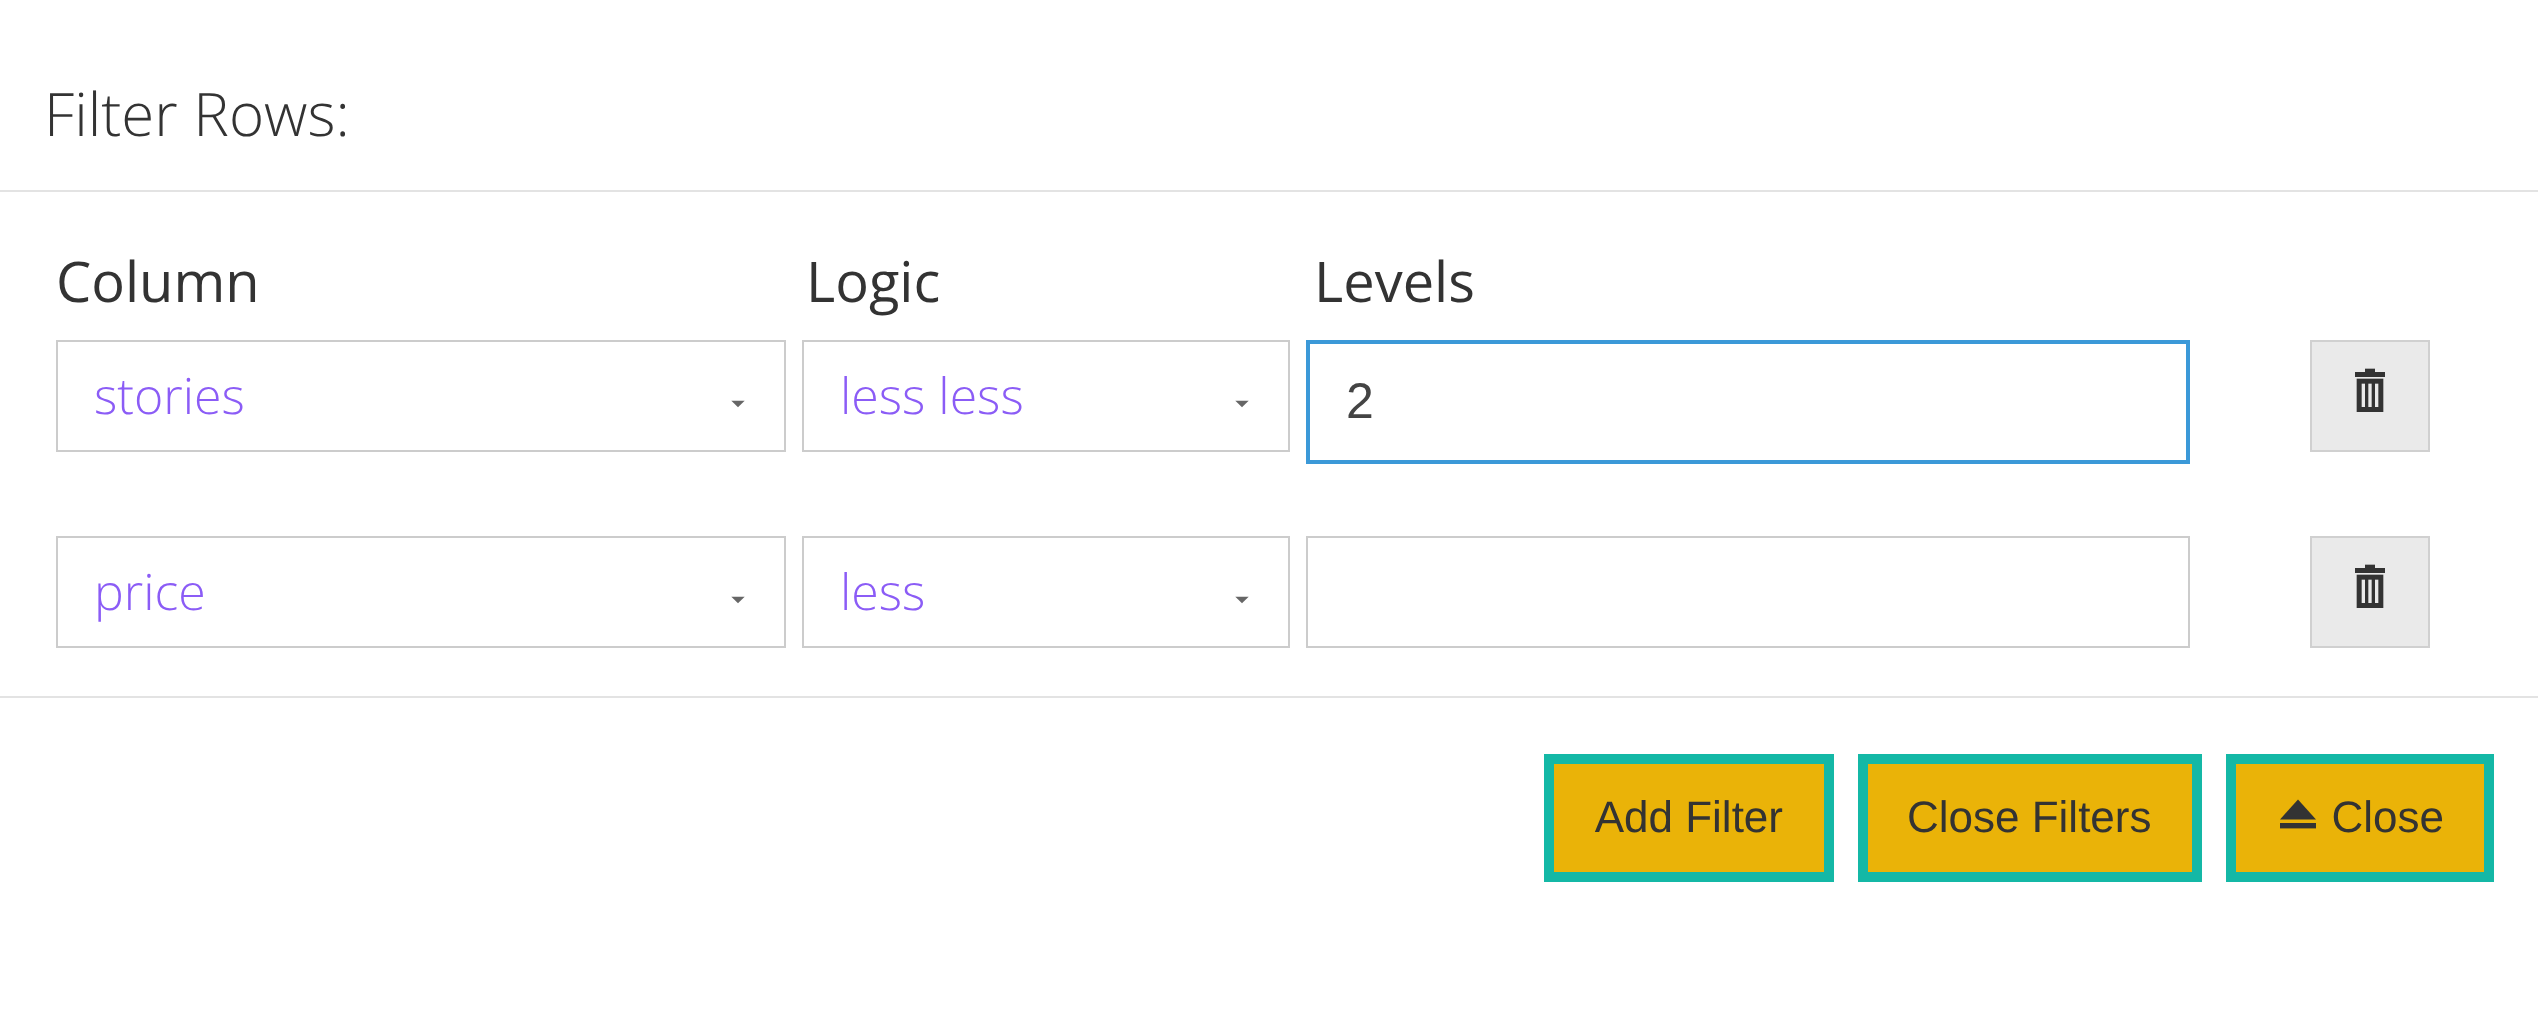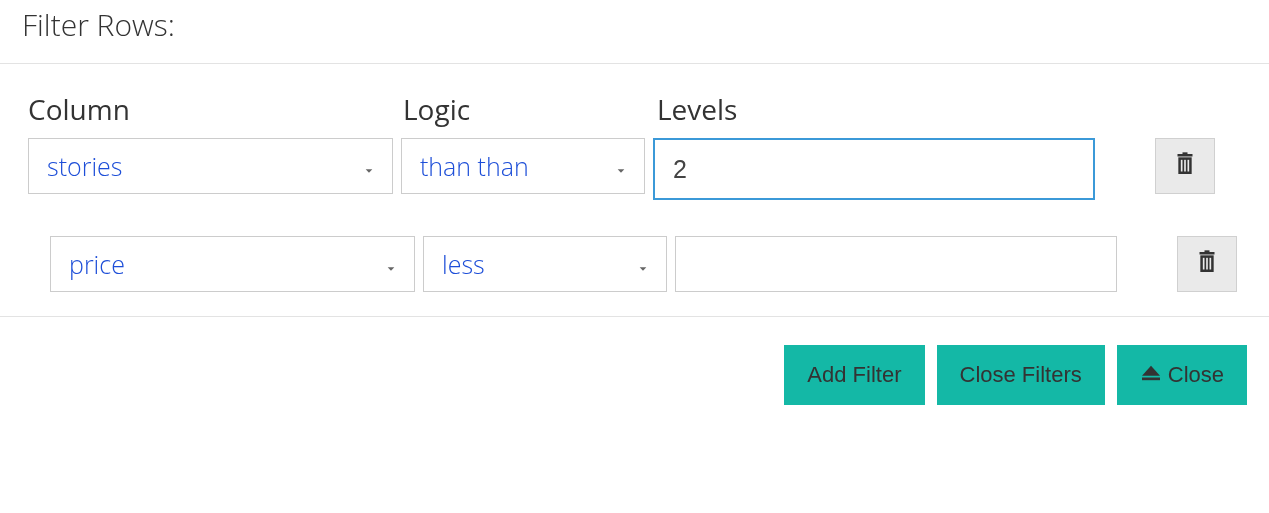--- a/index.html
+++ b/index.html
@@ -6,21 +6,21 @@
     body {
       font-family: "Segoe UI", "Open Sans", -apple-system, BlinkMacSystemFont, sans-serif;
       background: #fff;
       color: #333;
       width: 1269px;
     }
     .title {
       font-size: 30px;
       font-weight: 300;
       color: #333;
-      padding: 4px 22px 18px 22px;
+      padding: 36px 22px 18px 22px;
     }
     .divider {
       border: none;
       border-top: 1px solid #e3e3e3;
       margin: 0;
     }
     .filters {
       padding: 26px 28px 24px 28px;
     }
     .header-row {
@@ -36,33 +36,33 @@
     .col-column { width: 365px; }
     .col-logic   { width: 244px; }
     .col-levels  { width: 442px; }
 
     .filter-row {
       display: flex;
       gap: 8px;
       align-items: stretch;
       margin-bottom: 36px;
     }
-    .filter-row:last-child { margin-bottom: 0; margin-left: 22px; }
+    .filter-row:last-child { margin-bottom: 0; }
 
     .select-box {
       position: relative;
       background: #fff;
       border: 1px solid #ccc;
       height: 56px;
       display: flex;
       align-items: center;
       padding: 0 40px 0 18px;
       font-size: 25px;
       font-weight: 300;
-      color: #1d4ed8;
+      color: #8b5cf6;
       cursor: pointer;
     }
     .select-box .caret {
       position: absolute;
       right: 16px;
       top: 50%;
       transform: translateY(-50%);
       color: #666;
     }
     .text-input {
@@ -94,22 +94,22 @@
     }
     .trash-btn svg { width: 20px; height: 24px; fill: #333; }
 
     .footer {
       display: flex;
       justify-content: flex-end;
       gap: 12px;
       padding: 28px 22px 24px 22px;
     }
     .btn {
-      background: #14b8a6;
-      border: 3px solid #14b8a6;
+      background: #eab308;
+      border: 5px solid #14b8a6;
       padding: 14px 20px;
       font-size: 22px;
       font-weight: 400;
       color: #333;
       cursor: pointer;
       display: flex;
       align-items: center;
       gap: 6px;
     }
     .btn svg { width: 22px; height: 18px; fill: #333; }
@@ -132,21 +132,21 @@
   <div class="filter-row">
     <div class="select-box col-column">
       <span>stories</span>
       <span class="caret">
         <svg viewBox="0 0 24 24">
             <path d="M4 8 L12 16 L20 8 Z"></path>
           </svg>
       </span>
     </div>
     <div class="select-box col-logic">
-      <span>than than</span>
+      <span>less less</span>
       <span class="caret">
         <svg viewBox="0 0 24 24">
             <path d="M4 8 L12 16 L20 8 Z"></path>
           </svg>
       </span>
     </div>
     <input type="text" class="text-input col-levels focused" value="2" style="">
     <div class="trash-btn">
       <span>
         <svg viewBox="0 0 24 28">

